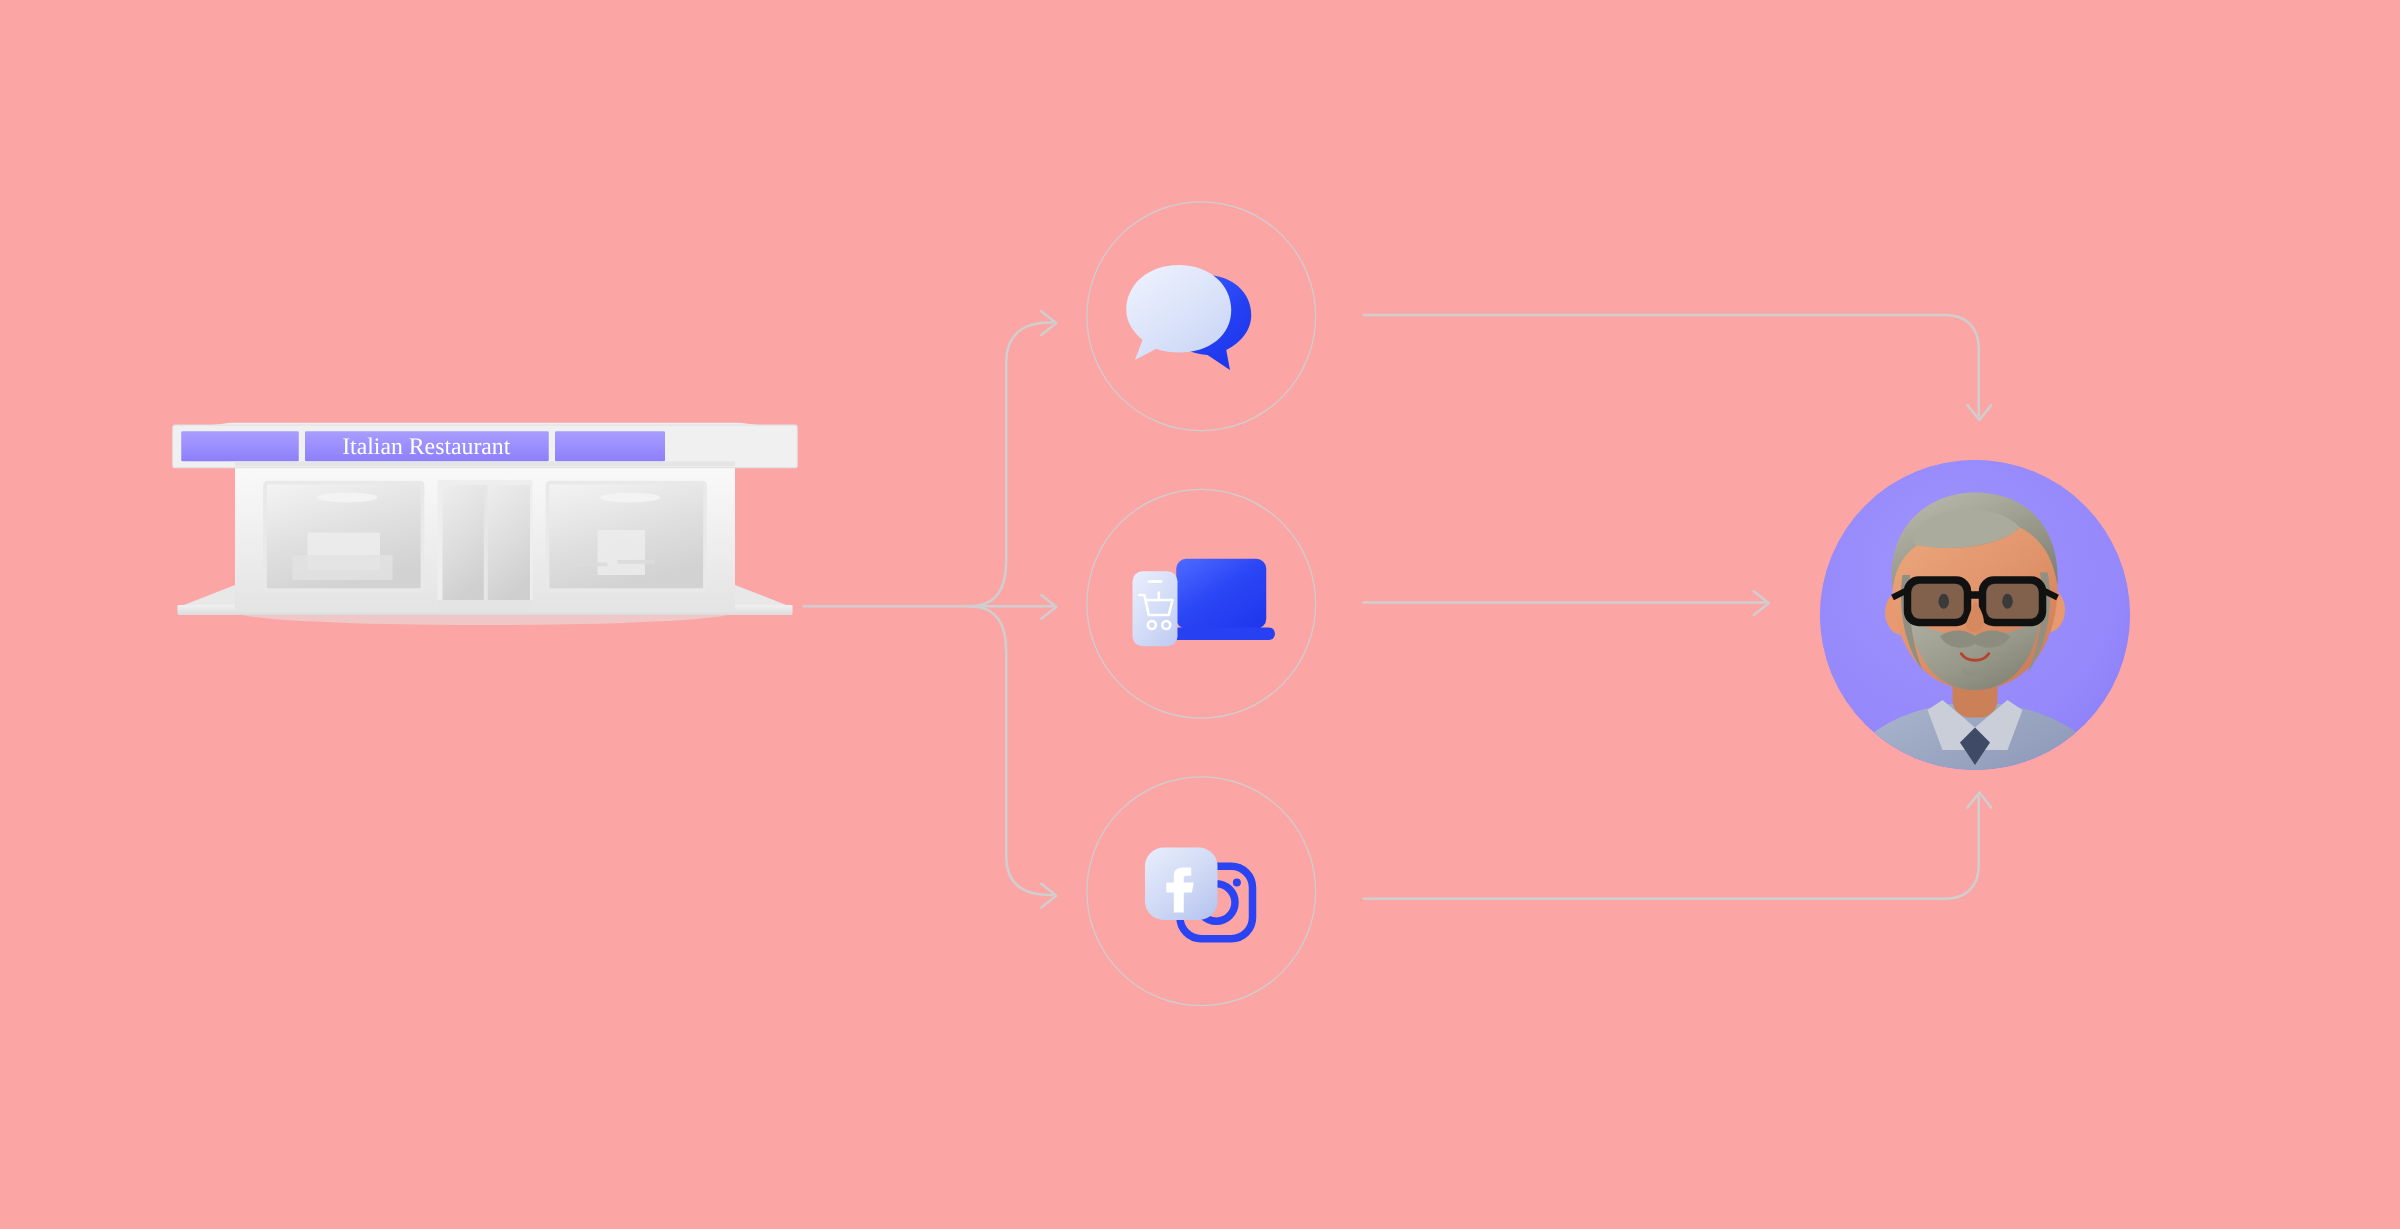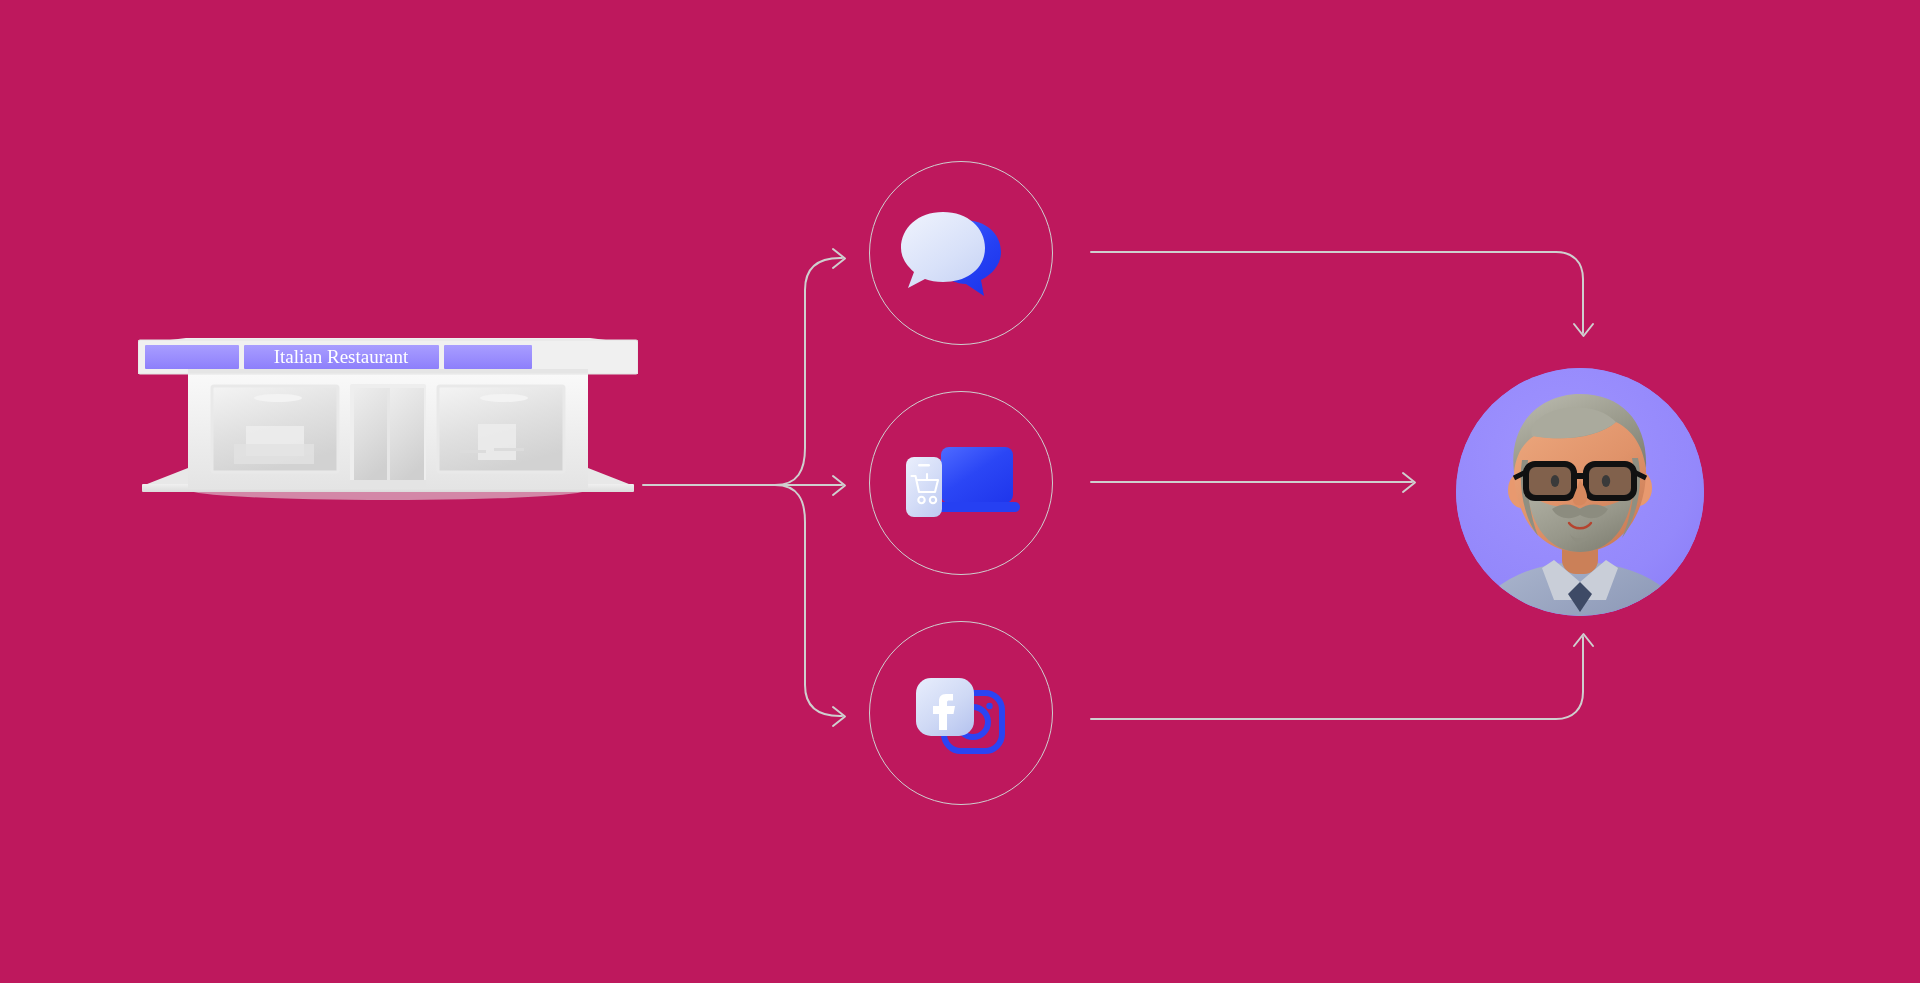--- a/index.html
+++ b/index.html
@@ -8,21 +8,21 @@
     padding: 0;
     background: #ededed;
   }
   body {
     font-family: "Liberation Sans", sans-serif;
   }
   #stage {
     position: relative;
     width: 1920px;
     height: 983px;
-    background: #be185d;
+    background: #fca5a5;
     overflow: hidden;
   }
 
   
   #connectors {
     position: absolute;
     left: 0; top: 0;
     width: 1920px;
     height: 983px;
     pointer-events: none;

